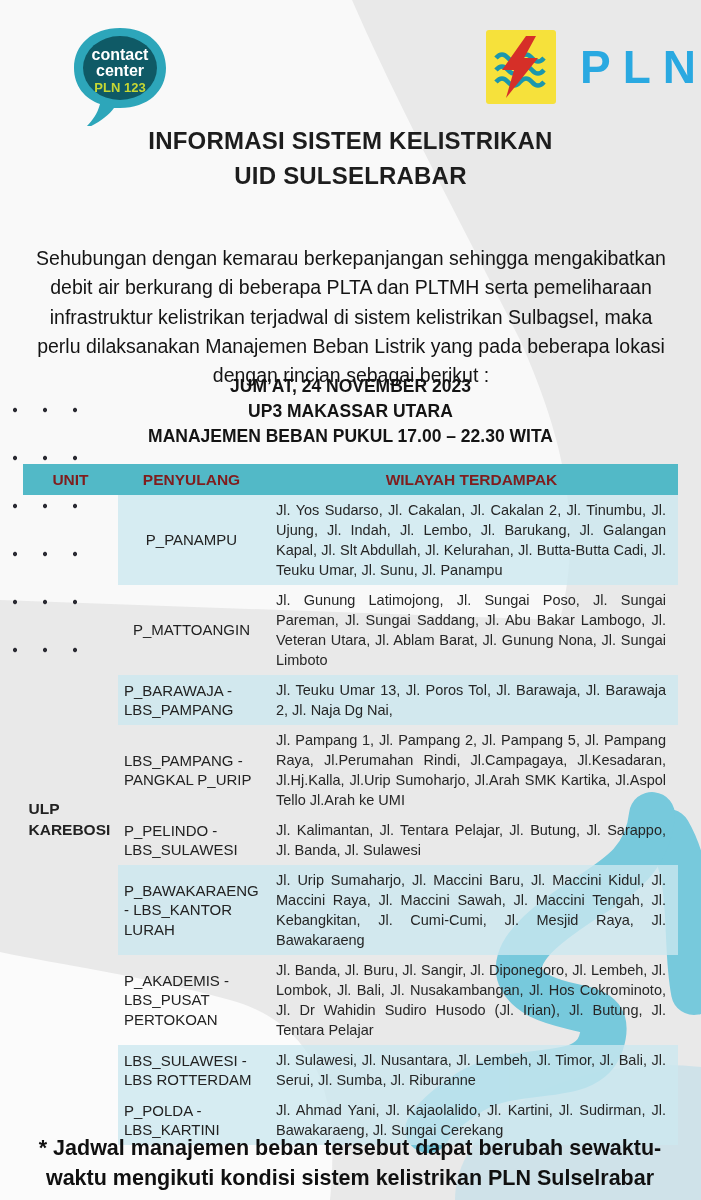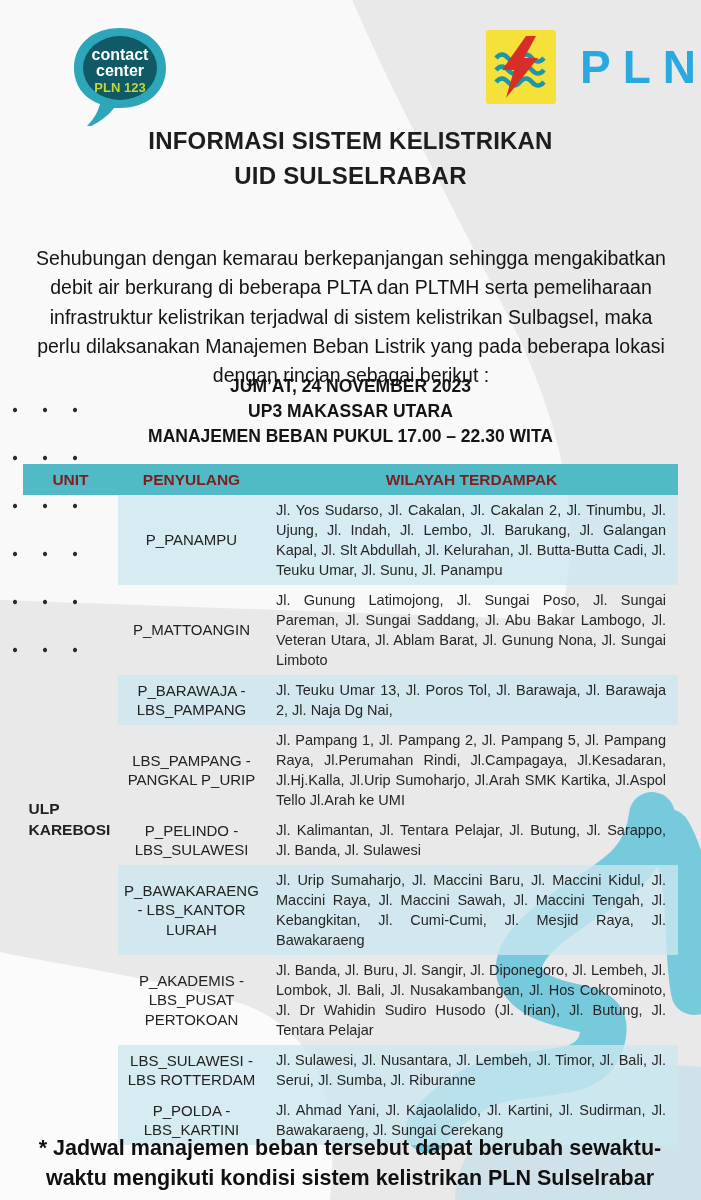--- a/index.html
+++ b/index.html
@@ -40,21 +40,21 @@
   .th-peny{ width:147px; text-align:center; }
   .th-wil{ flex:1; text-align:center; }
 
   .tbody{ display:flex; }
   .unit-col{ width:95px; display:flex; align-items:center; justify-content:center; }
   .unit-label{ font-size:15.5px; font-weight:bold; color:#222; text-align:left; line-height:1.35; width:84px; }
   .rows{ flex:1; display:flex; flex-direction:column; }
   .row{ display:flex; }
   .row.shaded{ background:rgba(204,232,240,0.78); }
   .peny{ width:147px; display:flex; align-items:center; justify-content:center;
-    text-align:center; font-size:15px; font-weight:500; color:#222; line-height:1.3; padding:4px 6px; }
+    text-align:left; font-size:15px; font-weight:500; color:#222; line-height:1.3; padding:4px 6px; }
   .wil{ flex:1; font-size:14.5px; font-weight:500; color:#262626; line-height:20px;
     text-align:justify; padding:5px 12px 5px 11px; }
 
   .footnote{ position:absolute; left:30px; top:1134px; width:640px; text-align:center;
     font-size:21.5px; font-weight:bold; color:#101010; line-height:1.38; }
 </style>
 </head>
 <body>
 
 <div class="page">

